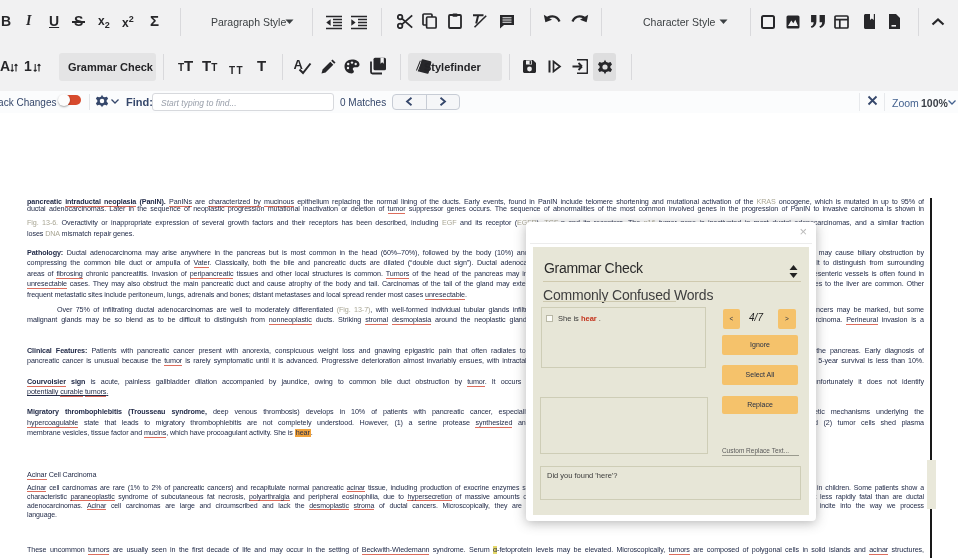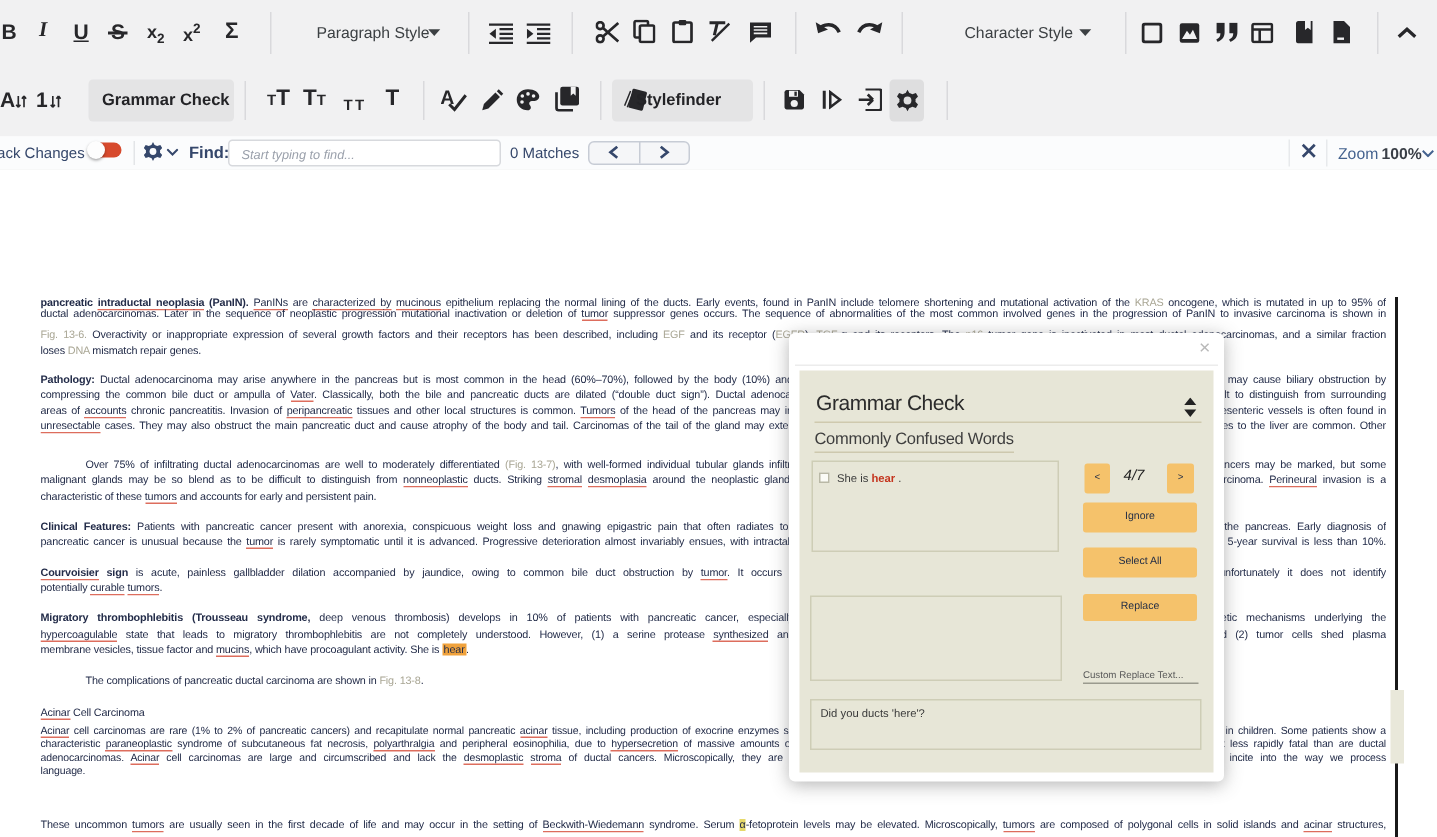--- a/index.html
+++ b/index.html
@@ -309,64 +309,63 @@
       </div>
   </div>
   <div id="doc">
     <div style="position:absolute;left:930px;top:85.5px;width:2.2px;height:360px;background:#191919;"></div>
     <div class="ln" style="top:85.5px;"><b>pancreatic <span class="r">intraductal neoplasia</span> (PanIN).</b> <span class="r">PanINs</span> are <span class="r">characterized by</span> <span class="r">mucinous</span> epithelium replacing the normal lining of the ducts. Early events, found in PanIN include telomere shortening and mutational activation of the <span class="lt">KRAS</span> oncogene, which is mutated in up to 95% of</div>
     <div class="ln" style="top:92px;">ductal adenocarcinomas. Later in the sequence of neoplastic progression mutational inactivation or deletion of <span class="r">tumor</span> suppressor genes occurs. The sequence of abnormalities of the most common involved genes in the progression of PanIN to invasive carcinoma is shown in</div>
     <div class="ln" style="top:106.5px;"><span class="lt">Fig. 13-6.</span> Overactivity or inappropriate expression of several growth factors and their receptors has been described, including <span class="lt">EGF</span> and its receptor (<span class="lt">EGFR</span>), <span class="lt">TGF</span>-α and its receptors. The <span class="lt">p16</span> tumor gene is inactivated in most ductal adenocarcinomas, and a similar fraction</div>
     <div class="ln lnl" style="top:117px;">loses <span class="lt">DNA</span> mismatch repair genes.</div>
     <div class="ln" style="top:136px;"><b>Pathology:</b> Ductal adenocarcinoma may arise anywhere in the pancreas but is most common in the head (60%–70%), followed by the body (10%) and tail (5%); in 20% the gland is diffusely involved. Carcinomas of the head of the gland may cause biliary obstruction by</div>
     <div class="ln" style="top:146.5px;">compressing the common bile duct or ampulla of <span class="r">Vater</span>. Classically, both the bile and pancreatic ducts are dilated (“double duct sign”). Ductal adenocarcinomas are firm, gritty, gray and poorly defined masses that may be extremely difficult to distinguish from surrounding</div>
-    <div class="ln" style="top:157px;">areas of <span class="r">accounts</span> chronic pancreatitis. Invasion of <span class="r">peripancreatic</span> tissues and other local structures is common. <span class="r">Tumors</span> of the head of the pancreas may invade and compress adjacent structures early in the course; invasion of the portal and mesenteric vessels is often found in</div>
+    <div class="ln" style="top:157px;">areas of <span class="r">fibrosing</span> chronic pancreatitis. Invasion of <span class="r">peripancreatic</span> tissues and other local structures is common. <span class="r">Tumors</span> of the head of the pancreas may invade and compress adjacent structures early in the course; invasion of the portal and mesenteric vessels is often found in</div>
     <div class="ln" style="top:167.5px;"><span class="r">unresectable</span> cases. They may also obstruct the main pancreatic duct and cause atrophy of the body and tail. Carcinomas of the tail of the gland may extend directly into nearby organs such as the spleen, the adrenals, or the stomach. Metastases to the liver are common. Other</div>
+    <div class="ln lnl" style="top:178px;">frequent metastatic sites include peritoneum, lungs, adrenals and bones; distant metastases and local spread render most cases <span class="r">unresectable</span>.</div>
     <div class="ln" style="top:193px;text-indent:30px;">Over 75% of infiltrating ductal adenocarcinomas are well to moderately differentiated <span class="lt">(Fig. 13-7)</span>, with well-formed individual tubular glands infiltrating haphazardly through the stroma of the pancreas. The glandular atypia in these cancers may be marked, but some</div>
     <div class="ln" style="top:203.5px;">malignant glands may be so blend as to be difficult to distinguish from <span class="r">nonneoplastic</span> ducts. Striking <span class="r">stromal</span> <span class="r">desmoplasia</span> around the neoplastic glands, which is often called a scirrhous response, is one typical feature of the invasive carcinoma. <span class="r">Perineural</span> invasion is a</div>
-    <div class="ln lnl" style="top:214px;">characteristic of these <span class="r">tumors</span> and accounts for early and persistent pain.</div>
     <div class="ln" style="top:234px;"><b>Clinical Features:</b> Patients with pancreatic cancer present with anorexia, conspicuous weight loss and gnawing epigastric pain that often radiates to the back. Obstructive jaundice develops in most cases of carcinoma of the head of the pancreas. Early diagnosis of</div>
     <div class="ln" style="top:244.5px;">pancreatic cancer is unusual because the <span class="r">tumor</span> is rarely symptomatic until it is advanced. Progressive deterioration almost invariably ensues, with intractable pain being one common and very distressing feature of the disease; the overall mean 5-year survival is less than 10%.</div>
     <div class="ln" style="top:265px;"><b><span class="r">Courvoisier</span> sign</b> is acute, painless gallbladder dilation accompanied by jaundice, owing to common bile duct obstruction by <span class="r">tumor</span>. It occurs in only some of the patients with carcinoma of the head of the pancreas, and unfortunately it does not identify</div>
-    <div class="ln lnl" style="top:275.5px;">potentially <span class="r">curable</span> <span class="r">tumors</span>.</div>
+    <div class="ln lnl" style="top:275.5px;text-decoration:underline;">potentially <span class="r">curable</span> <span class="r">tumors</span>.</div>
     <div class="ln" style="top:295.5px;"><b>Migratory thrombophlebitis (Trousseau syndrome,</b> deep venous thrombosis) develops in 10% of patients with pancreatic cancer, especially when the tumor involves the body and the tail of the gland. The pathogenetic mechanisms underlying the</div>
     <div class="ln" style="top:306px;"><span class="r">hypercoagulable</span> state that leads to migratory thrombophlebitis are not completely understood. However, (1) a serine protease <span class="r">synthesized</span> and released by the carcinoma cells may directly activate coagulation factor X, and (2) tumor cells shed plasma</div>
     <div class="ln lnl" style="top:316.5px;">membrane vesicles, tissue factor and <span class="r">mucins</span>, which have procoagulant activity. She is <span class="hl">hear</span>.</div>
-    <div class="ln lnl" style="top:337.5px;text-indent:30px;">The complications of pancreatic ductal carcinoma are shown in <span class="lt">Fig. 13-8</span>.</div>
     <div class="ln lnl" style="top:358px;"><span class="r">Acinar</span> Cell Carcinoma</div>
     <div class="ln" style="top:371px;font-size:7px;"><span class="r">Acinar</span> cell carcinomas are rare (1% to 2% of pancreatic cancers) and recapitulate normal pancreatic <span class="r">acinar</span> tissue, including production of exocrine enzymes such as trypsin and lipase. They occur mostly in adults, but a few have also been described in children. Some patients show a</div>
     <div class="ln" style="top:380.3px;font-size:7px;">characteristic <span class="r">paraneoplastic</span> syndrome of subcutaneous fat necrosis, <span class="r">polyarthralgia</span> and peripheral eosinophilia, due to <span class="r">hypersecretion</span> of massive amounts of lipase into the circulation by the tumor cells. These tumors are on the whole somewhat less rapidly fatal than are ductal</div>
     <div class="ln" style="top:389.2px;font-size:7px;">adenocarcinomas. <span class="r">Acinar</span> cell carcinomas are large and circumscribed and lack the <span class="r">desmoplastic</span> <span class="r">stroma</span> of ductal cancers. Microscopically, they are composed of uniform malignant cells arranged in solid nests that give us insight and incite into the way we process</div>
     <div class="ln lnl" style="top:398.6px;font-size:7px;">language.</div>
     <div class="ln" style="top:433.5px;">These uncommon <span class="r">tumors</span> are usually seen in the first decade of life and may occur in the setting of <span class="r">Beckwith-Wiedemann</span> syndrome. Serum <span class="yhl">α</span>-fetoprotein levels may be elevated. Microscopically, <span class="r">tumors</span> are composed of polygonal cells in solid islands and <span class="r">acinar</span> structures,</div>
   </div>
   <div id="dlg">
     <div id="dlgx">×</div>
     <div style="position:absolute;left:4px;top:21px;width:282px;height:1px;background:#ececec;"></div>
     <div id="panel">
       <div style="position:absolute;left:11px;top:13px;font-size:14px;color:#2b2b2b;letter-spacing:-0.3px;">Grammar Check</div>
       <div style="position:absolute;left:10px;top:34px;width:258px;height:1px;background:#cfc9ae;"></div>
       <div style="position:absolute;left:256px;top:18px;">
           <svg width="9" height="13" viewBox="0 0 9 13">
         <path d="M4.5 0 L8.5 5 H0.5 Z" fill="#222"></path>
             <path d="M4.5 13 L8.5 8 H0.5 Z" fill="#222"></path>
           </svg>
         </div>
-      <div style="position:absolute;left:10px;top:40px;font-size:11px;letter-spacing:-0.2px;color:#3e3e3e;">Commonly Confused Words</div>
+      <div style="position:absolute;left:10px;top:40px;font-size:14px;letter-spacing:-0.2px;color:#3e3e3e;">Commonly Confused Words</div>
       <div style="position:absolute;left:10px;top:54px;width:133px;height:1px;background:#cdc8ae;"></div>
       <div class="pbox" style="left:7.5px;top:60px;width:165px;height:61px;"></div>
       <div style="position:absolute;left:13px;top:68px;width:7px;height:7px;background:#fbfbf6;border:1px solid #b9b8a6;"></div>
       <div style="position:absolute;left:25px;top:67px;font-size:7.5px;color:#3a3a3a;">She is <span style="color:#c4341d;font-weight:bold;">hear</span> .</div>
       <div class="abtn" style="left:190px;top:62px;width:17px;height:20px;font-size:6.5px;line-height:20px;">&lt;</div>
       <div style="position:absolute;left:204px;top:65px;width:38px;text-align:center;font-size:10px;font-style:italic;color:#222;">4/7</div>
       <div class="abtn" style="left:245px;top:62px;width:18px;height:20px;font-size:6.5px;line-height:20px;">&gt;</div>
       <div class="abtn" style="left:189px;top:88px;width:76px;height:20px;font-size:7px;line-height:20px;">Ignore</div>
       <div class="abtn" style="left:189px;top:117.5px;width:76px;height:20px;font-size:7px;line-height:20px;">Select All</div>
       <div class="abtn" style="left:189px;top:149px;width:76px;height:18px;font-size:7px;line-height:18px;">Replace</div>
       <div class="pbox" style="left:7px;top:149.5px;width:168px;height:57px;"></div>
       <div style="position:absolute;left:185px;top:200px;width:71px;text-align:right;font-size:6.5px;color:#5a5a5a;">Custom Replace Text...</div>
       <div style="position:absolute;left:189px;top:208px;width:77px;height:1px;background:#9a9a8e;"></div>
       <div class="pbox" style="left:7px;top:219px;width:261px;height:34px;"></div>
-      <div style="position:absolute;left:14px;top:224px;font-size:7.5px;color:#3a3a3a;">Did you ducts 'here'?</div>
+      <div style="position:absolute;left:14px;top:224px;font-size:7.5px;color:#3a3a3a;">Did you found 'here'?</div>
     </div>
   </div>
   <div id="thumb" style="position:absolute;left:927px;top:460px;width:9px;height:49px;background:#e9e8da;"></div>
 </div>
 
 </body></html>

